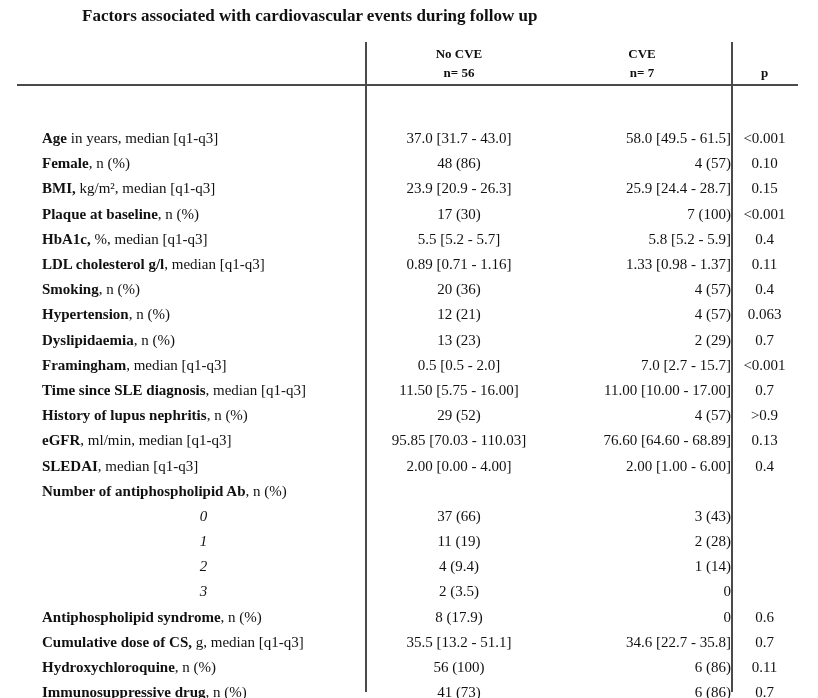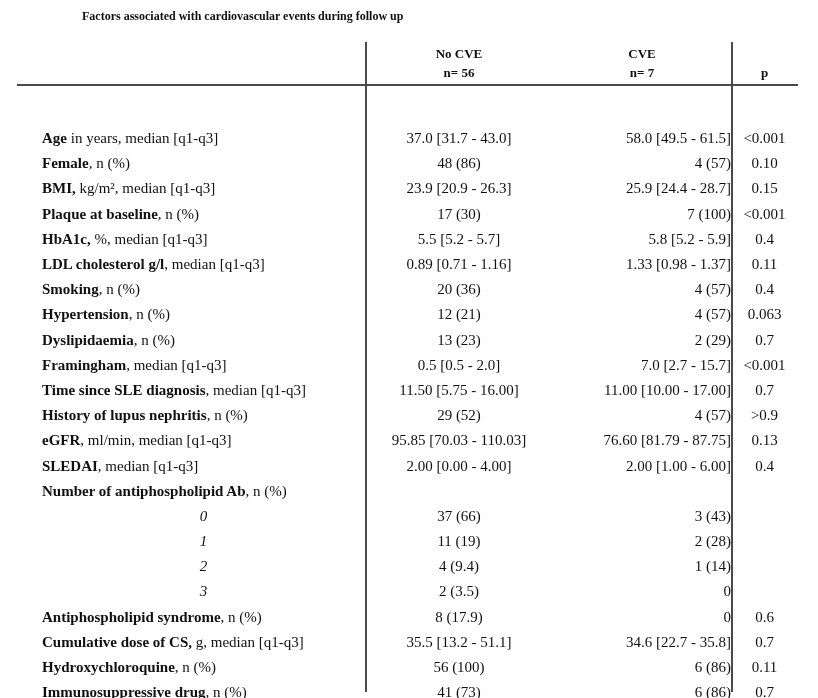--- a/index.html
+++ b/index.html
@@ -6,21 +6,21 @@
   .page{
     position:relative;
     width:818px;height:698px;
     background:#ffffff;
     font-family:"Liberation Serif","DejaVu Serif",serif;
     color:#111;
     overflow:hidden;
   }
   .title{
     position:absolute;left:82px;top:6px;
-    font-size:12px;font-weight:bold;line-height:20px;
+    font-size:17px;font-weight:bold;line-height:20px;
     white-space:nowrap;
   }
   .tbl{
     position:absolute;left:17px;top:42px;width:781px;height:650px;
   }
   .vline{position:absolute;top:0;width:1.5px;height:650px;background:#4a4a4a;}
   .vline.v1{left:348px;}
   .vline.v2{left:714px;}
   .hline{position:absolute;left:0;top:42px;width:781px;height:2px;background:#4a4a4a;}
   .thead{
@@ -149,21 +149,21 @@
   <div class="row">
     <div class="cell-label"><span class="b">History of lupus nephritis</span><span class="r">, n (%)</span></div>
     <div class="cell-c1">29 (52)</div>
     <div class="cell-c2">4 (57)</div>
     <div class="cell-p">&gt;0.9</div>
   </div>
 
   <div class="row">
     <div class="cell-label"><span class="b">eGFR</span><span class="r">, ml/min, median [q1-q3]</span></div>
     <div class="cell-c1">95.85 [70.03 - 110.03]</div>
-    <div class="cell-c2">76.60 [81.79 - 87.75]</div>
+    <div class="cell-c2">76.60 [64.60 - 68.89]</div>
     <div class="cell-p">0.13</div>
   </div>
 
   <div class="row">
     <div class="cell-label"><span class="b">SLEDAI</span><span class="r">, median [q1-q3]</span></div>
     <div class="cell-c1">2.00 [0.00 - 4.00]</div>
     <div class="cell-c2">2.00 [1.00 - 6.00]</div>
     <div class="cell-p">0.4</div>
   </div>
 

